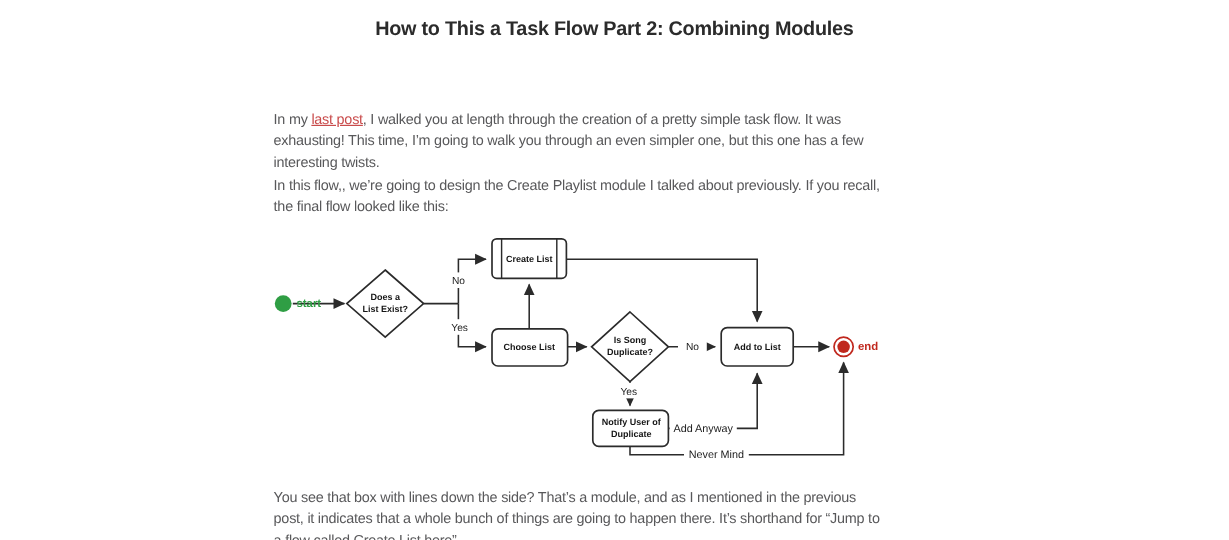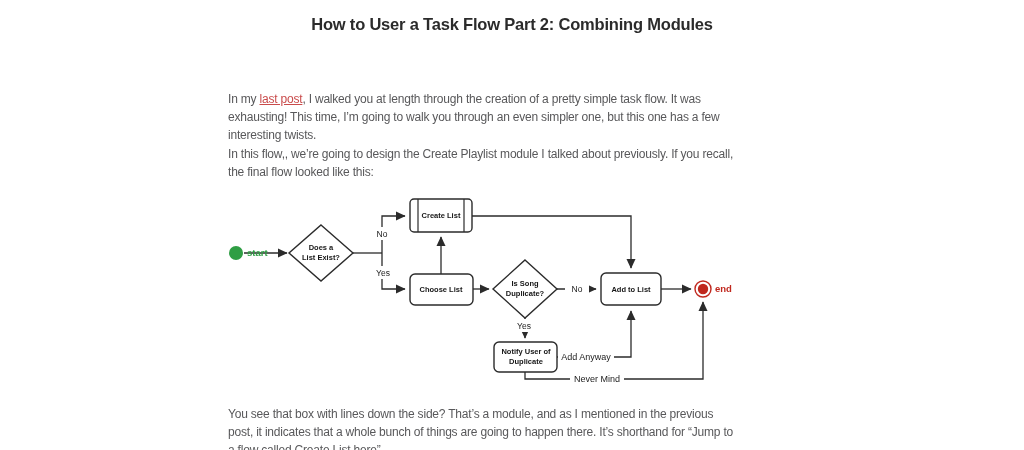--- a/index.html
+++ b/index.html
@@ -54,21 +54,21 @@
   .end-text {
     font-family: "Liberation Sans", sans-serif; font-size: 9.5px;
     font-weight: 600; fill: #c0281e;
   }
 </style>
 </head>
 <body>
 
 <div class="page">
 
-  <h1 class="title">How to User a Task Flow Part 2: Combining Modules</h1>
+  <h1 class="title">How to This a Task Flow Part 2: Combining Modules</h1>
 
 
   <p class="body-p p2">In this flow,, we’re going to design the Create Playlist module I talked about previously. If you recall, the final flow looked like this:</p>
 
   <p class="body-p p1"><span>In my </span><a class="post-link" href="#">last post</a><span>, I walked you at length through the creation of a pretty simple task flow. It was exhausting! This time, I’m going to walk you through an even simpler one, but this one has a few interesting twists.</span></p>
 
   <svg class="diagram" width="560" height="204" viewBox="220 188 560 204">
     <defs>
       <marker id="arw" markerWidth="8" markerHeight="8" refX="7" refY="4" orient="auto">
         <path d="M0,0.5 L7.5,4 L0,7.5 Z" fill="#2b2b2b"></path>

